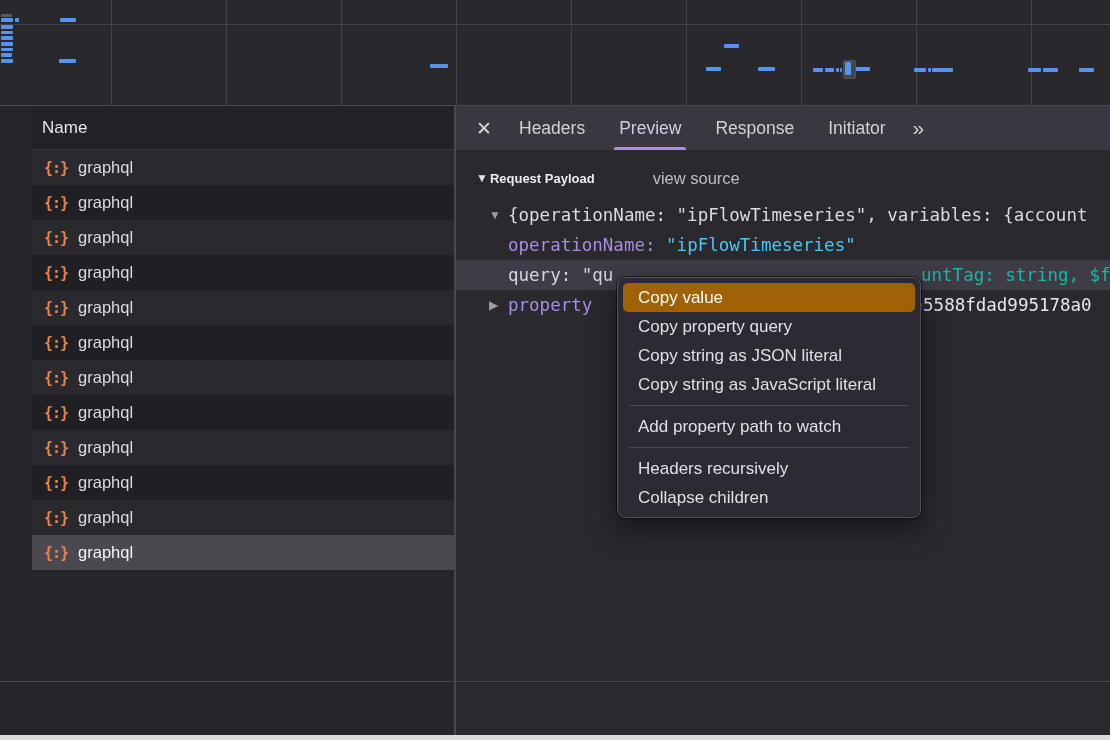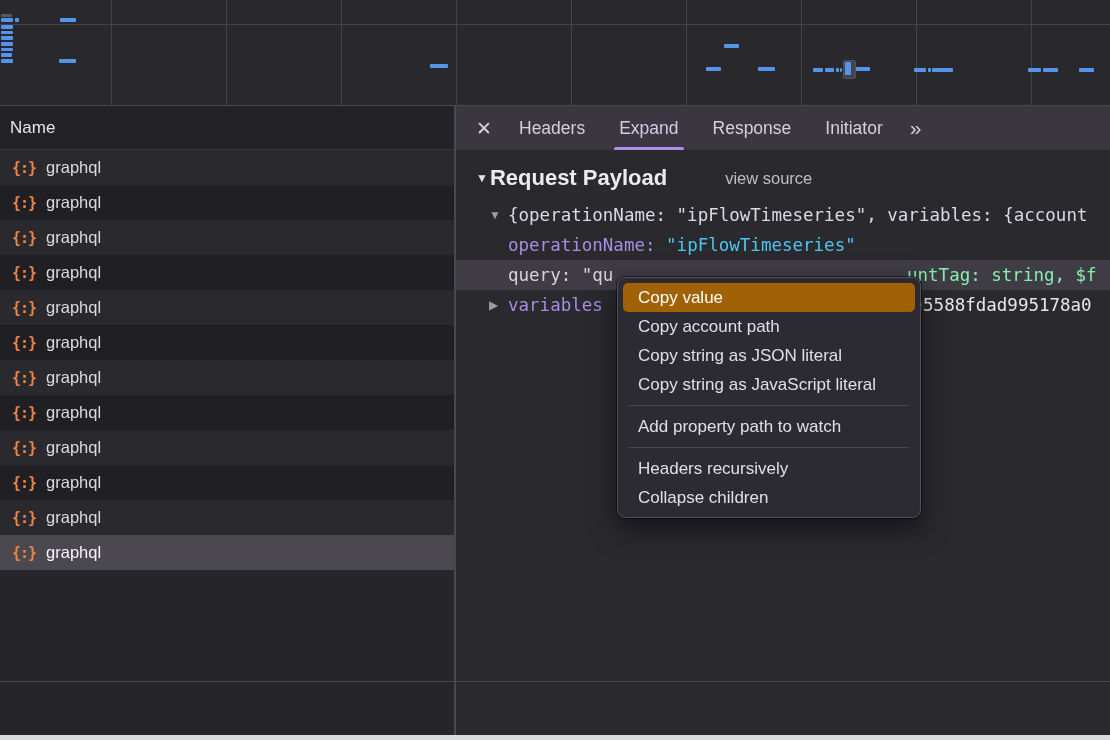--- a/index.html
+++ b/index.html
@@ -9,21 +9,21 @@
   
   .overview{position:absolute;left:0;top:0;width:1110px;height:105px;background:#29282c;
             border-bottom:1px solid #4a484d;}
   .gridline{position:absolute;top:0;bottom:0;width:1px;background:#454349;}
   .ov-hline{position:absolute;left:0;right:0;top:24px;height:1px;background:#454349;}
   .nbar{position:absolute;background:#5693ea;border-radius:1px;}
   .nbar.gray{background:#5b595f;}
   .marker-box{position:absolute;background:#46444b;border:1px solid #55525a;border-radius:2px;}
 
   
-  .left-pane{position:absolute;left:0;top:106px;width:454px;bottom:0;background:#26252a;}
+  .left-pane{position:absolute;left:0;top:106px;width:454px;bottom:0;background:#26252a;padding-left:32px;}
   .left-header{height:43px;background:#232227;border-bottom:1px solid #39373d;display:flex;
                align-items:center;padding-left:10px;color:#e7e5ea;font-size:17px;}
   .req-row{height:35px;display:flex;align-items:center;padding-left:12px;gap:10px;
            font-size:16.5px;color:#dcdade;}
   .req-row:nth-child(odd){background:#2a292e;}
   .req-row:nth-child(even){background:#201f24;}
   .req-row.selected{background:#4b4850;color:#f4f3f6;}
   .req-icon{color:#ee8445;font-family:"DejaVu Sans Mono",monospace;font-weight:bold;
             font-size:15px;letter-spacing:-1px;}
 
@@ -37,32 +37,32 @@
   .close-btn{width:36px;text-align:center;color:#d6d3da;font-size:19px;cursor:default;}
   .tab{padding:0 17px;height:44px;line-height:44px;color:#d4d1d8;font-size:17.5px;position:relative;}
   .tab.active{color:#d3cbe4;}
   .tab.active::after{content:"";position:absolute;left:12px;right:12px;bottom:0;height:3px;
                      background:#ae8cf0;border-radius:2px 2px 0 0;}
   .overflow-btn{color:#d4d1d8;font-size:21px;padding:0 8px;margin-left:2px;}
 
   
   .payload-title{margin-top:12px;height:32px;display:flex;align-items:center;padding-left:20px;}
   .payload-title .tri{color:#e6e4e9;font-size:12px;margin-right:2px;}
-  .payload-title .bold{color:#edebf0;font-weight:bold;font-size:22px;}
+  .payload-title .bold{color:#edebf0;font-weight:bold;font-size:13px;}
   .view-source{color:#c0bdc4;font-size:16.5px;margin-left:58px;}
   .tree{margin-top:6px;font-family:"DejaVu Sans Mono",monospace;font-size:17.5px;color:#dcdae1;}
   .tree-row{height:30px;line-height:30px;white-space:nowrap;overflow:hidden;position:relative;
             padding-left:52px;}
   .tree-row .expander{position:absolute;left:33px;color:#9e9ba3;font-size:12px;
                       font-family:"Liberation Sans",sans-serif;}
   .key{color:#a78ce2;}
   .str{color:#4cc5f2;}
   .query-row{background:#403c46;color:#d8d4dd;}
   .row-suffix{position:absolute;color:#e8e6eb;}
-  .query-row .row-suffix{left:451px;color:#86efac;}
+  .query-row .row-suffix{left:465px;color:#14b8a6;}
   .vars-row .row-suffix{left:446px;}
 
   
   .context-menu{position:absolute;left:617px;top:277px;width:292px;background:#2c2a32;
                 border:1px solid #514f58;border-radius:8px;padding:5px;z-index:20;
                 box-shadow:0 10px 28px rgba(0,0,0,.55),0 0 0 1px rgba(0,0,0,.5);
                 font-size:17px;color:#e1dfe5;}
   .menu-item{height:29px;line-height:29px;padding:0 15px;border-radius:5px;}
   .menu-item.highlighted{background:#a16207;color:#ffffff;}
   .menu-sep{height:1px;background:#4a4850;margin:6px 6px;}
@@ -170,21 +170,21 @@
       </div>
   </div>
 
   <div class="divider-v"></div>
 
   <div class="right-pane">
     <div class="tab-bar">
       <div class="close-btn">✕</div>
       <div id="tab-list" style="display:flex;">
           <div class="tab">Headers</div>
-          <div class="tab active">Expand</div>
+          <div class="tab active">Preview</div>
           <div class="tab">Response</div>
           <div class="tab">Initiator</div>
         </div>
       <div class="overflow-btn">»</div>
     </div>
 
     <div class="payload-title">
       <span class="tri">▼</span>
       <span class="bold">Request Payload</span>
       <span class="view-source">view source</span>
@@ -198,32 +198,32 @@
       <div class="tree-row">
         <span class="key">operationName:</span>
         <span class="str">"ipFlowTimeseries"</span>
       </div>
       <div class="tree-row query-row">
         <span>query: "qu</span>
         <span class="row-suffix">untTag: string, $f</span>
       </div>
       <div class="tree-row vars-row">
         <span class="expander">▶</span>
-        <span class="key">variables</span>
+        <span class="key">property</span>
         <span class="row-suffix">ee5588fdad995178a0</span>
       </div>
     </div>
   </div>
 
   <div class="hline-bottom"></div>
   <div class="bottom-strip"></div>
 
   <div class="context-menu" id="context-menu">
       <div class="menu-item highlighted">Copy value</div>
-      <div class="menu-item">Copy account path</div>
+      <div class="menu-item">Copy property query</div>
       <div class="menu-item">Copy string as JSON literal</div>
       <div class="menu-item">Copy string as JavaScript literal</div>
       <div class="menu-sep"></div>
       <div class="menu-item">Add property path to watch</div>
       <div class="menu-sep"></div>
       <div class="menu-item">Headers recursively</div>
       <div class="menu-item">Collapse children</div>
     </div>
 </div>
 

